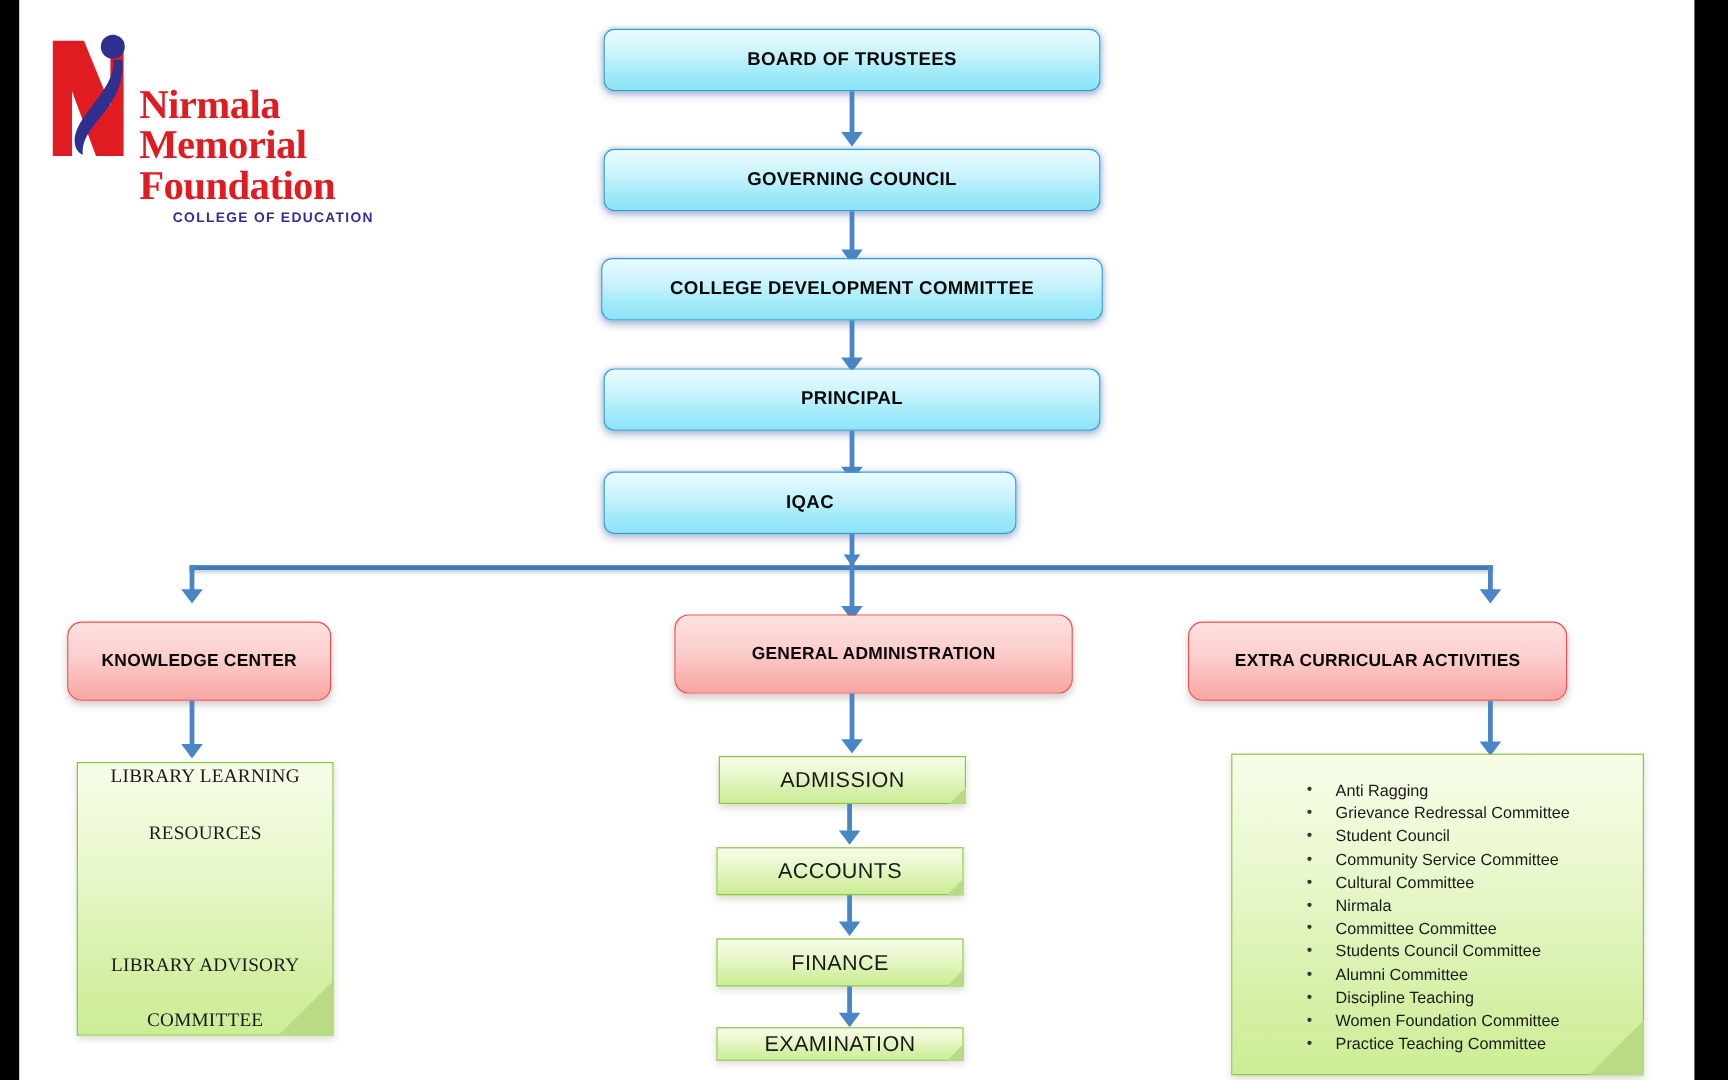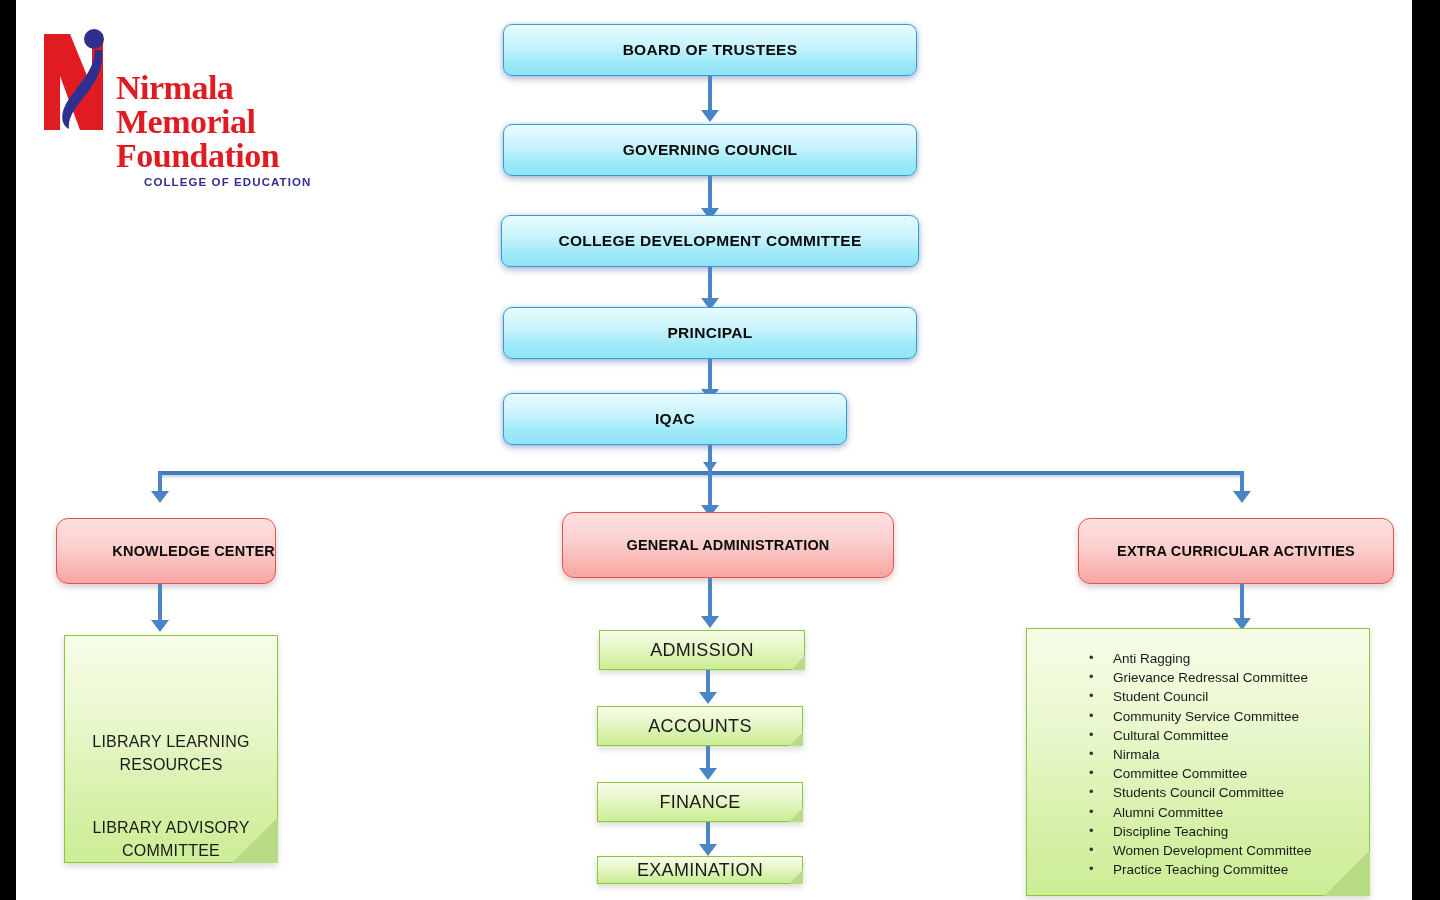--- a/index.html
+++ b/index.html
@@ -132,26 +132,27 @@
   }
   .fold-sm {
     border-left: 14px solid transparent;
     border-bottom: 14px solid #b9db86;
   }
 
   .note-text-center {
     display: flex;
     flex-direction: column;
     align-items: center;
-    justify-content: flex-end;
+    justify-content: space-between;
     height: 100%;
     text-align: center;
     font-size: 16px;
     line-height: 23px;
     letter-spacing: 0.2px;
+    font-family: Liberation Serif, serif;
   }
   .note-gap { height: 40px; }
 
   .green-step {
     display: flex;
     align-items: center;
     justify-content: center;
     text-align: center;
     font-size: 18px;
     letter-spacing: 0.3px;
@@ -269,21 +270,21 @@
 
     <div class="v-line" style="left:142px; top:471px; height:24px;"></div>
     <div class="arrow-head" style="left:135px; top:491px;"></div>
 
     <div class="v-line" style="left:692px; top:471px; height:40px;"></div>
     <div class="arrow-head" style="left:685px; top:505px;"></div>
 
     <div class="v-line" style="left:1224px; top:471px; height:24px;"></div>
     <div class="arrow-head" style="left:1217px; top:491px;"></div>
 
-    <div class="node pink-box" style="left:40px; top:518px; width:220px; height:66px;justify-content:flex-end;">
+    <div class="node pink-box" style="left:40px; top:518px; width:220px; height:66px;">
       <span>KNOWLEDGE CENTER</span>
     </div>
 
     <div class="v-line" style="left:142px; top:584px; height:42px;"></div>
     <div class="arrow-head" style="left:135px; top:620px;"></div>
 
     <div class="green-note" style="left:48px; top:635px; width:214px; height:228px;">
       <div class="note-text-center">
         <div>LIBRARY LEARNING</div>
         <div>RESOURCES</div>
@@ -320,39 +321,39 @@
       <div class="fold fold-sm"></div>
     </div>
     <div class="v-line" style="left:690px; top:822px; height:26px;"></div>
     <div class="arrow-head" style="left:683px; top:844px;"></div>
 
     <div class="green-note green-step" style="left:581px; top:856px; width:206px; height:28px;">
       <span>EXAMINATION</span>
       <div class="fold fold-sm"></div>
     </div>
 
-    <div class="node pink-box" style="left:1062px; top:518px; width:316px; height:66px;">
+    <div class="node pink-box" style="left:974px; top:518px; width:316px; height:66px;">
       <span>EXTRA CURRICULAR ACTIVITIES</span>
     </div>
 
     <div class="v-line" style="left:1224px; top:584px; height:40px;"></div>
     <div class="arrow-head" style="left:1217px; top:618px;"></div>
 
     <div class="green-note" style="left:1010px; top:628px; width:344px; height:268px;padding-left:28px;">
       <ul class="bullet-list">
         <li>Anti Ragging</li>
         <li>Grievance Redressal Committee</li>
         <li>Student Council</li>
         <li>Community Service Committee</li>
         <li>Cultural Committee</li>
         <li>Nirmala</li>
         <li>Committee Committee</li>
         <li>Students Council Committee</li>
         <li>Alumni Committee</li>
         <li>Discipline Teaching</li>
-        <li>Women Development Committee</li>
+        <li>Women Foundation Committee</li>
         <li>Practice Teaching Committee</li>
       </ul>
       <div class="fold fold-lg"></div>
     </div>
 
   </div>
 </div>
 
 </body></html>

